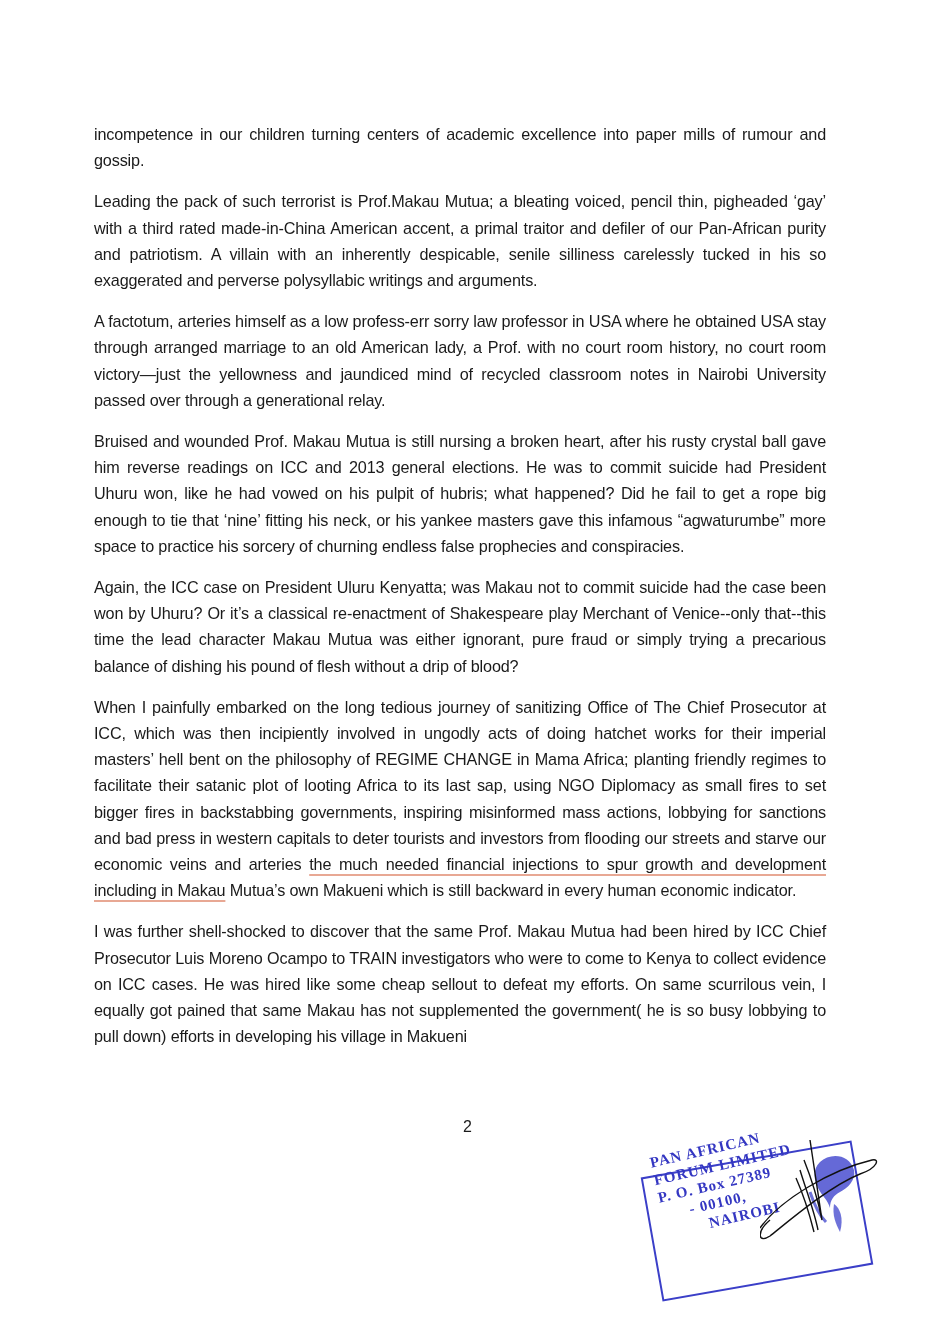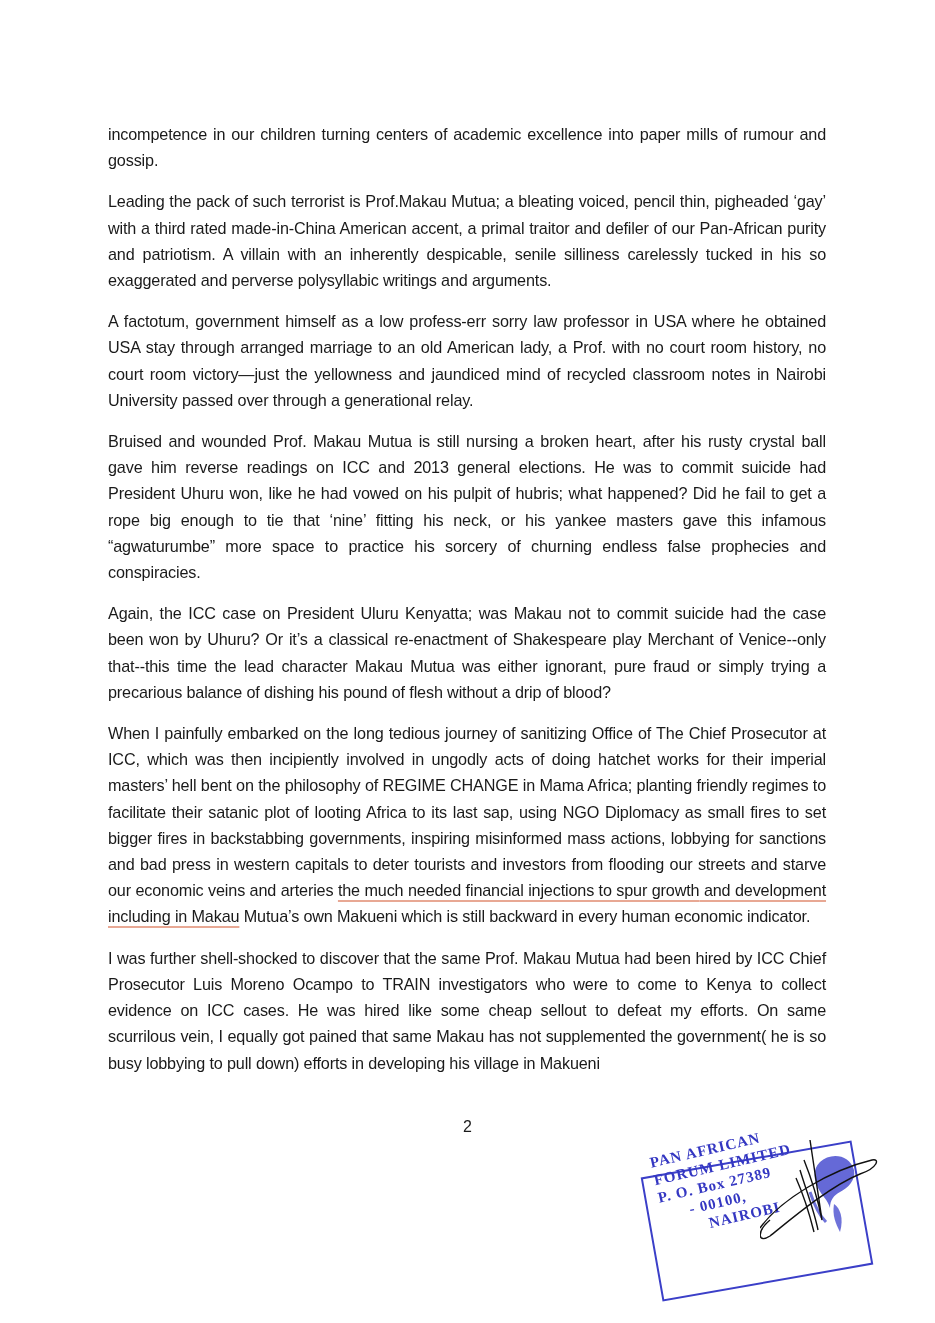--- a/index.html
+++ b/index.html
@@ -13,21 +13,21 @@
   }
   .page {
     position: absolute;
     left: 94px; top: 121px;
     width: 732px;
   }
   .para {
     font-size: 16.2px;
     line-height: 26.2px;
     text-align: justify;
-    margin: 0 0 15px 14px;
+    margin: 0 0 15px 0;
     letter-spacing: -0.15px;
   }
   .para b { font-weight: normal; }
   .underline-red {
     text-decoration: underline;
     text-decoration-color: #e8a894;
     text-decoration-thickness: 2px;
     text-underline-offset: 4px;
   }
   .page-number {
@@ -73,21 +73,21 @@
     left: 120px; top: 0px;
     width: 120px; height: 110px;
   }
 </style>
 </head>
 <body>
 
 <div class="page">
   <p class="para"><span>incompetence in our children turning centers of academic excellence into paper mills of rumour and gossip.</span></p>
   <p class="para"><b>Leading the pack</b><span> of such terrorist is Prof.Makau Mutua; a bleating voiced, pencil thin, pigheaded ‘gay’ with a third rated made-in-China American accent, a primal traitor and defiler of our Pan-African purity and patriotism. A villain with an inherently despicable, senile silliness carelessly tucked in his so exaggerated and perverse polysyllabic writings and arguments.</span></p>
-  <p class="para"><b>A factotum, government</b><span> himself as a low profess-err sorry law professor in USA where he obtained  USA stay through arranged marriage to an old American lady, a Prof. with no court room history, no court room victory—just the yellowness and jaundiced mind of recycled classroom notes in Nairobi University  passed over through a generational relay.</span></p>
+  <p class="para"><b>A factotum, arteries</b><span> himself as a low profess-err sorry law professor in USA where he obtained  USA stay through arranged marriage to an old American lady, a Prof. with no court room history, no court room victory—just the yellowness and jaundiced mind of recycled classroom notes in Nairobi University  passed over through a generational relay.</span></p>
   <p class="para"><b>Bruised and wounded</b><span> Prof. Makau Mutua is still nursing a broken heart, after his rusty crystal ball gave him reverse readings on ICC and 2013 general elections. He was to commit suicide had President Uhuru won, like he had vowed on his pulpit of hubris; what happened? Did he fail to get a rope big enough to tie that </span><b>‘nine’ fitting his neck</b><span>, or his yankee masters gave this infamous </span><b>“agwaturumbe”</b><span> more space to practice his sorcery of churning endless false prophecies and conspiracies.</span></p>
   <p class="para"><b> Again, the ICC case</b><span> on President Uluru Kenyatta; was Makau not to commit suicide had the case been won by Uhuru? Or it’s a classical re-enactment of Shakespeare play Merchant of Venice--only that--this time the lead character Makau Mutua was either ignorant, pure fraud or simply trying a precarious balance of dishing his pound of flesh without a drip of blood?</span></p>
   <p class="para"><b>When I painfully embarked</b><span> on the long tedious journey of sanitizing </span><b>Office of The Chief Prosecutor</b><span> at ICC, which was then incipiently involved in ungodly acts of doing hatchet works for their imperial masters’ hell bent on the philosophy of </span><b>REGIME CHANGE</b><span> in Mama Africa; planting friendly regimes to facilitate their satanic plot of looting Africa to its last sap, using </span><b>NGO Diplomacy as small fires to set bigger fires in backstabbing governments, inspiring misinformed mass actions, lobbying for sanctions and bad press in western capitals to deter tourists and investors from flooding our streets and starve our economic veins and arteries </b><b class="underline-red">the much needed financial injections to spur growth</b><span class="underline-red"> and development including in Makau</span><span> Mutua’s own Makueni which is still backward in every human economic indicator.</span></p>
   <p class="para"><b>I was further shell</b><span>-shocked to discover that the same Prof. Makau Mutua had been hired by ICC Chief Prosecutor Luis Moreno Ocampo to TRAIN investigators who were to come to Kenya to collect evidence on ICC cases. He was hired like some cheap sellout to defeat my efforts. On same scurrilous vein, I equally got pained that same Makau has not supplemented the government( he is so busy lobbying to pull down) efforts in developing his village in Makueni</span></p>
 </div>
 
 <div class="page-number">2</div>
 
 <div class="stamp">
   <div class="stamp-box"></div>

